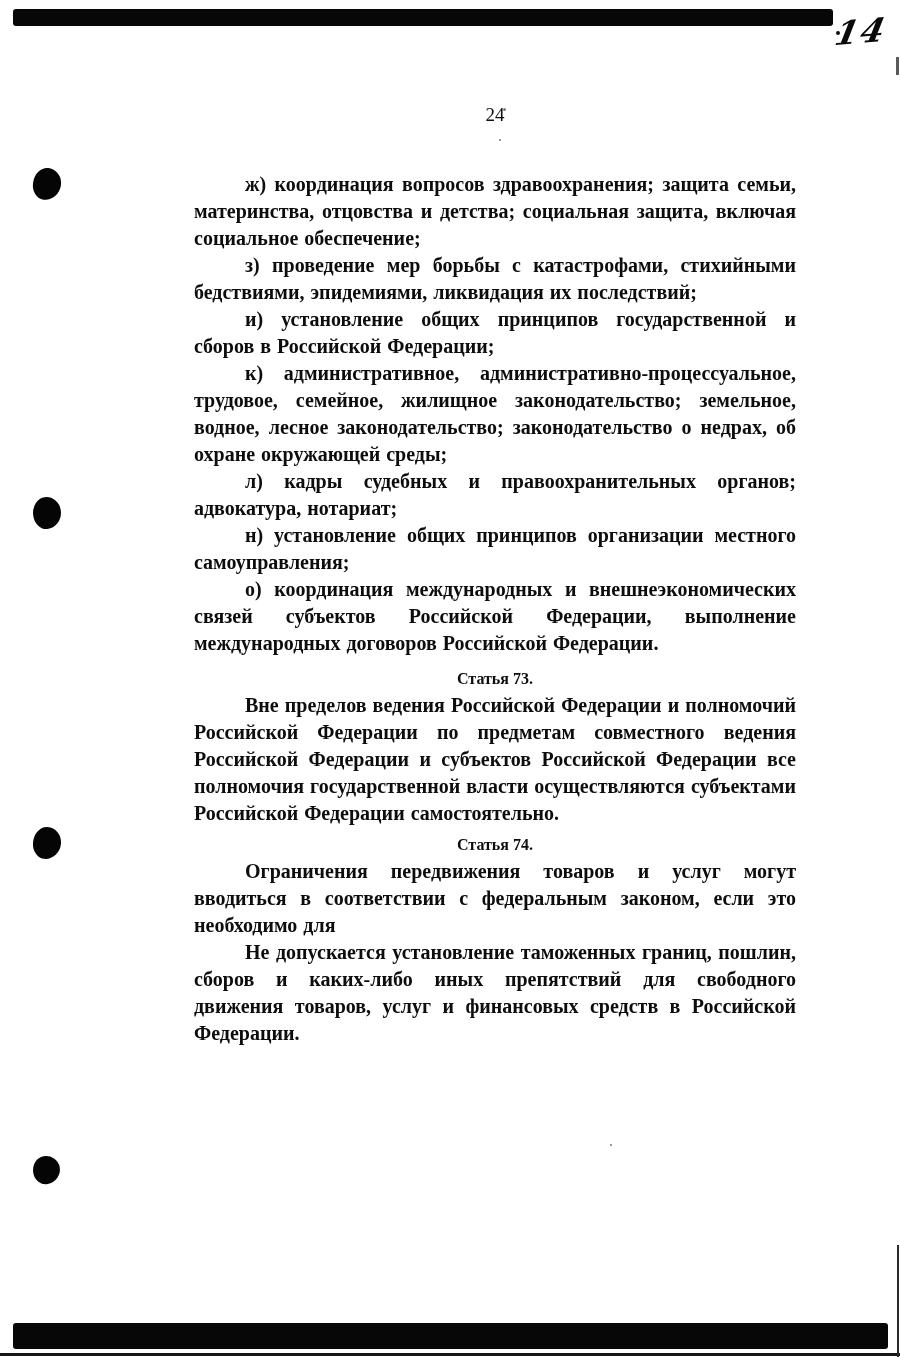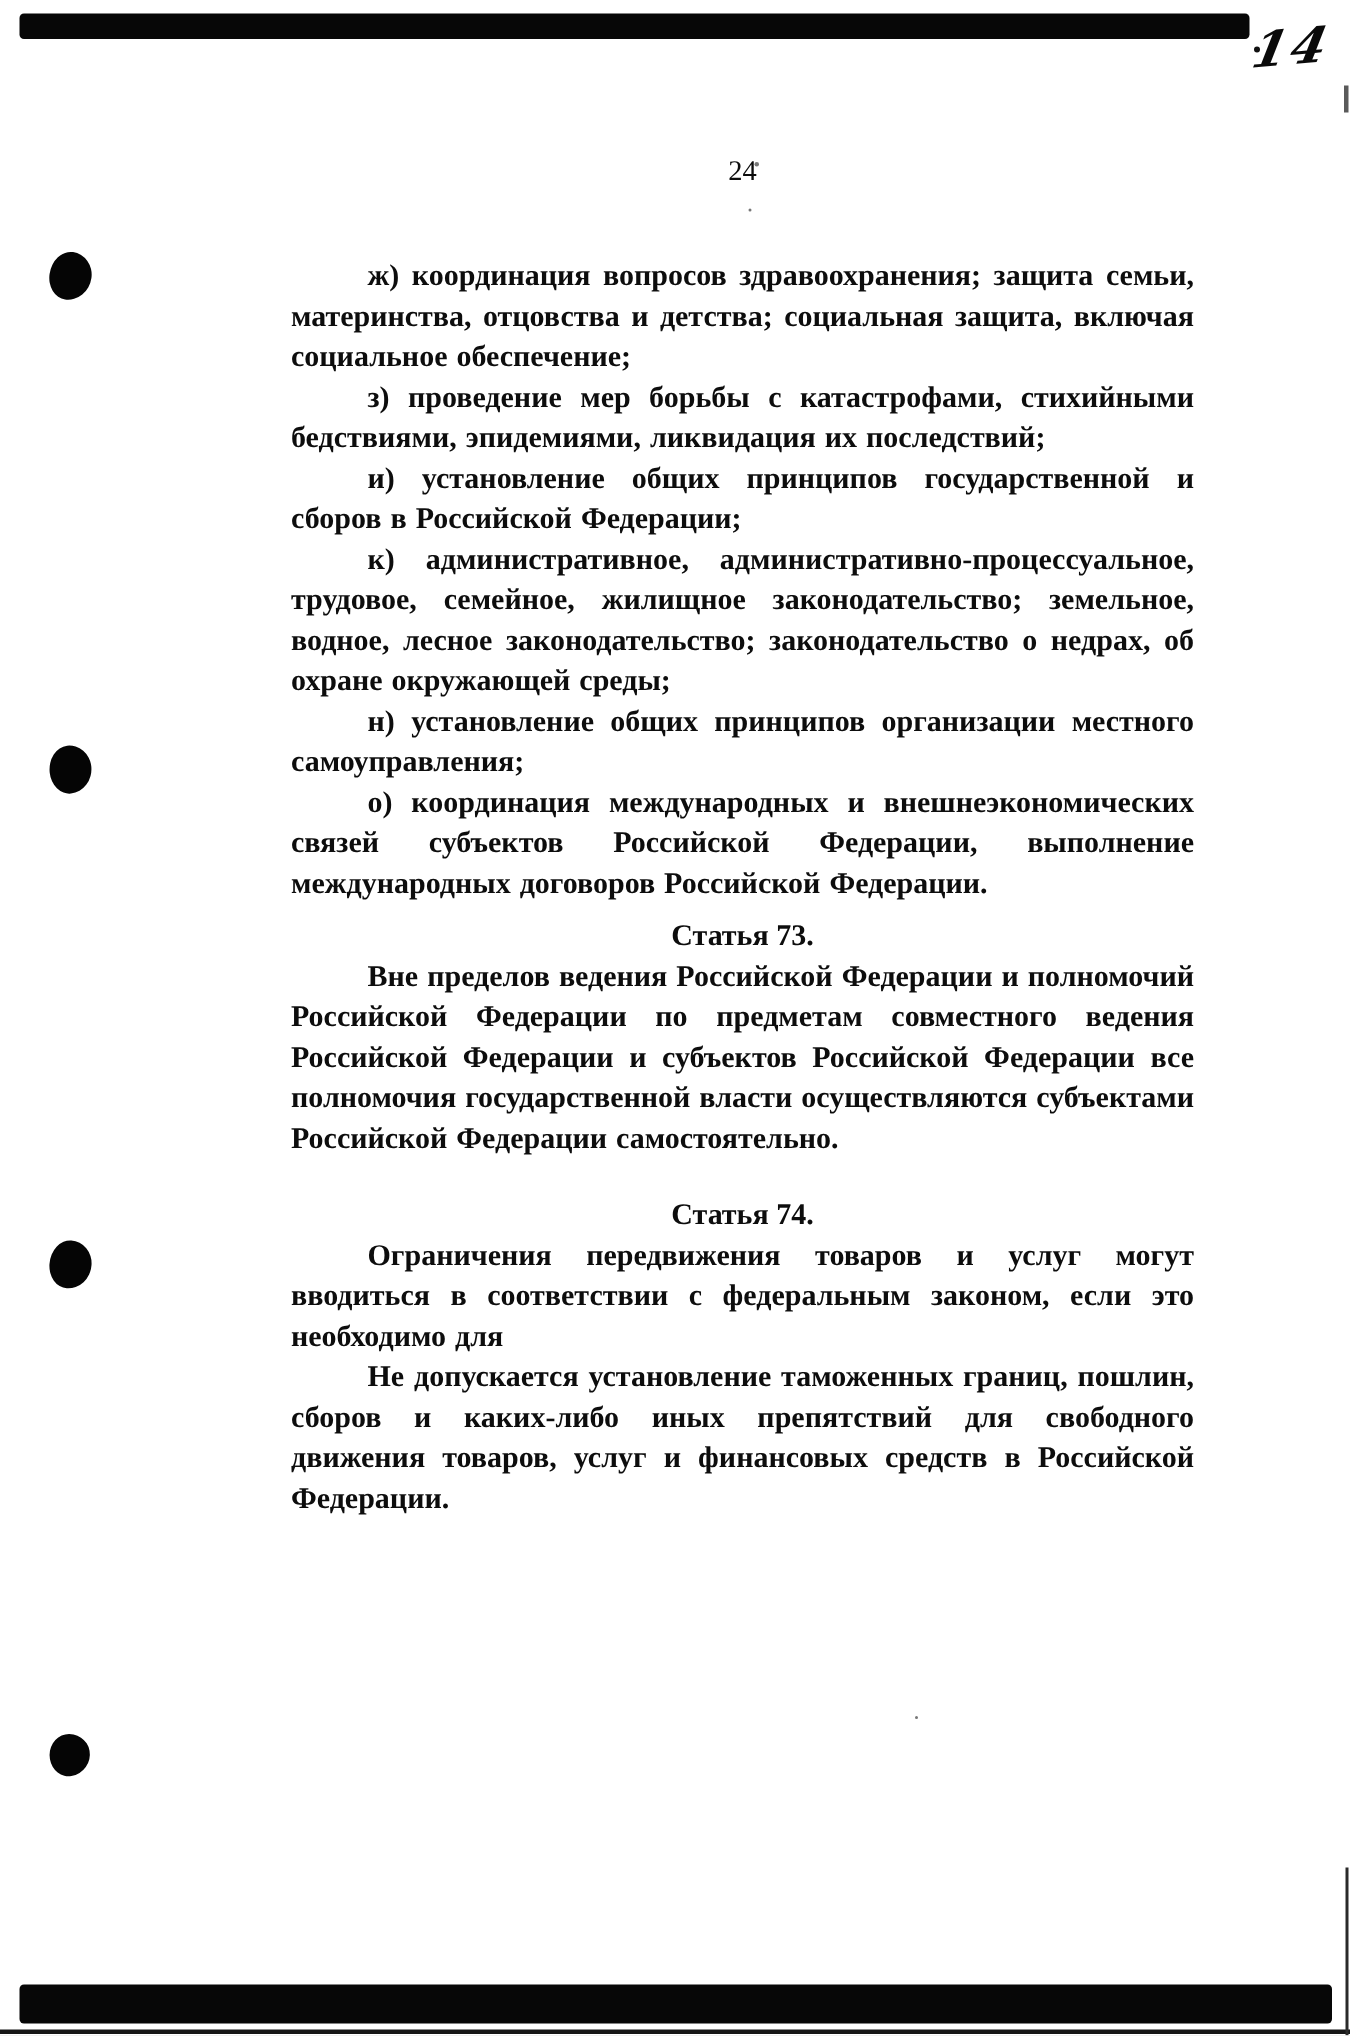--- a/index.html
+++ b/index.html
@@ -47,24 +47,24 @@
     font-size:20px;font-weight:600;line-height:27px;
   }
   .textcol p{
     margin:0;
     text-indent:51px;
     text-align:justify;
     word-spacing:1px;
   }
   .article-heading{
     margin:8px 0 0 0;
-    font-size:20px;font-weight:700;line-height:27px;
+    font-size:16px;font-weight:700;line-height:27px;
     text-align:center;
   }
-  .article-heading.mt-lg{margin-top:24px;}
+  .article-heading.mt-lg{margin-top:4px;}
   .justify-last p:last-child{text-align-last:justify;}
   
   .speck{position:absolute;background:#777;border-radius:50%;}
   .speck.s1{left:503px;top:108px;width:3px;height:3px;}
   .speck.s2{left:499px;top:139px;width:2px;height:2px;}
   .speck.s3{left:610px;top:1144px;width:2px;height:2px;}
 </style>
 </head>
 <body>
 
@@ -90,20 +90,21 @@
   <span class="speck s2"></span>
   <span class="speck s3"></span>
 
   <div class="textcol">
 
     <div>
         <p>ж) координация вопросов здравоохранения; защита семьи, материнства, отцовства и детства; социальная защита, включая социальное обеспечение;</p>
         <p>з) проведение мер борьбы с катастрофами, стихийными бедствиями, эпидемиями, ликвидация их последствий;</p>
         <p>и) установление общих принципов государственной и сборов в Российской Федерации;</p>
         <p>к) административное, административно-процессуальное, трудовое, семейное, жилищное законодательство; земельное, водное, лесное законодательство; законодательство о недрах, об охране окружающей среды;</p>
+        <p>л) кадры судебных и правоохранительных органов; адвокатура, нотариат;</p>
         <p>н) установление общих принципов организации местного самоуправления;</p>
         <p>о) координация международных и внешнеэкономических связей субъектов Российской Федерации, выполнение международных договоров Российской Федерации.</p>
       </div>
 
     <h3 class="article-heading">Статья 73.</h3>
     <div>
         <p>Вне пределов ведения Российской Федерации и полномочий Российской Федерации по предметам совместного ведения Российской Федерации и субъектов Российской Федерации все полномочия государственной власти осуществляются субъектами Российской Федерации самостоятельно.</p>
       </div>
 
     <h3 class="article-heading mt-lg">Статья 74.</h3>

